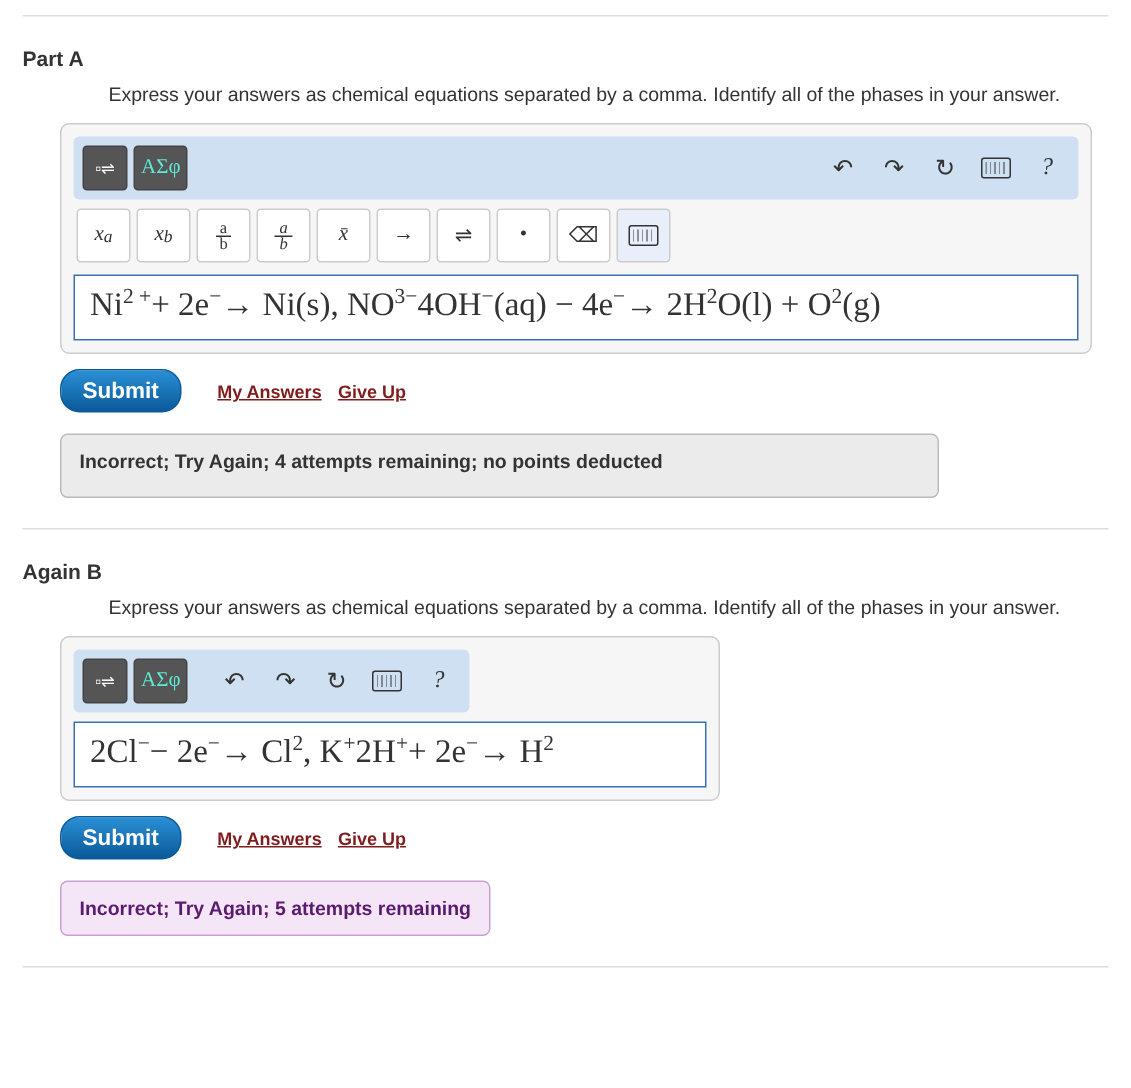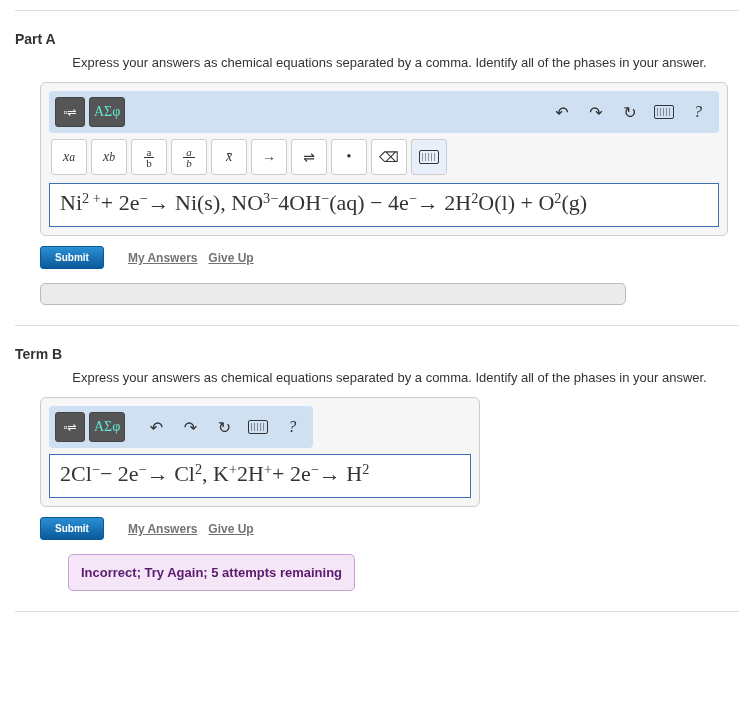--- a/index.html
+++ b/index.html
@@ -120,28 +120,28 @@
     margin-top: 10px;
     display: flex;
     align-items: center;
     gap: 24px;
   }
   .submit {
     background: #1a6fb3;
     background: linear-gradient(#2a8fd5, #0a5a9a);
     color: #fff;
     font-weight: bold;
-    font-size: 10px;
+    font-size: 15px;
     border: 1px solid #0a5a9a;
-    border-radius: 3px;
+    border-radius: 13px;
     padding: 5px 14px;
     cursor: pointer;
   }
   .link {
-    color: #737373;
+    color: #7f1d1d;
     font-weight: bold;
     font-size: 12px;
     text-decoration: underline;
     cursor: pointer;
   }
   .feedback {
     margin-top: 14px;
     border: 1px solid #bbb;
     border-radius: 5px;
     background: #ebebeb;
@@ -150,21 +150,20 @@
   }
   .feedback .fb-title {
     font-weight: bold;
     margin-bottom: 6px;
   }
   .feedback.purple {
     background: #f4e6f7;
     border-color: #c9a0d4;
     color: #5a1a6e;
     display: inline-block;
-    margin-left: 28px;
   }
   hr.section {
     border: none;
     border-top: 1px solid #ddd;
     margin: 20px 0;
   }
   .kbd-outline {
     display:inline-block; width:18px; height:12px;
     border:1px solid #333; border-radius:2px; position:relative;
   }
@@ -223,28 +222,29 @@
     <div class="actions">
       <button class="submit">Submit</button>
       <div>
         <span class="link">My Answers</span>
         &nbsp;
         <span class="link">Give Up</span>
       </div>
     </div>
 
     <div class="feedback" style="width:560px">
+      <div class="fb-title">Incorrect; Try Again; 4 attempts remaining; no points deducted</div>
     </div>
   </div>
 </div>
 
 <hr class="section">
 
 <div>
-  <div class="part-title">Term B</div>
+  <div class="part-title">Again B</div>
   <div class="part-body">
     <div class="instr">Express your answers as chemical equations separated by a comma. Identify all of the phases in your answer.</div>
 
     <div class="editor">
       <div class="toolbar-row small">
         <span class="btn icon">▫⇌</span>
         <span class="btn dark">ΑΣφ</span>
         <span style="width:8px"></span>
         <span class="btn iconlite">↶</span>
         <span class="btn iconlite">↷</span>

